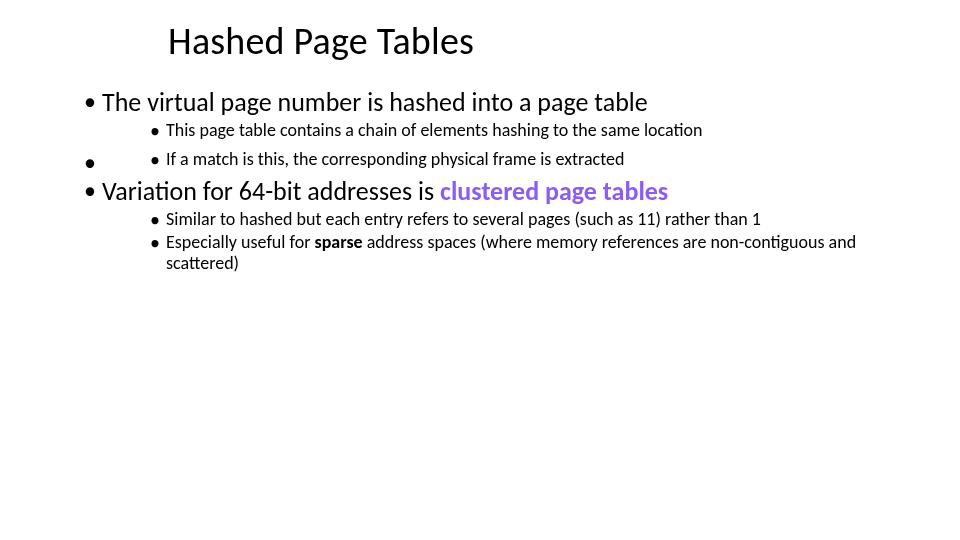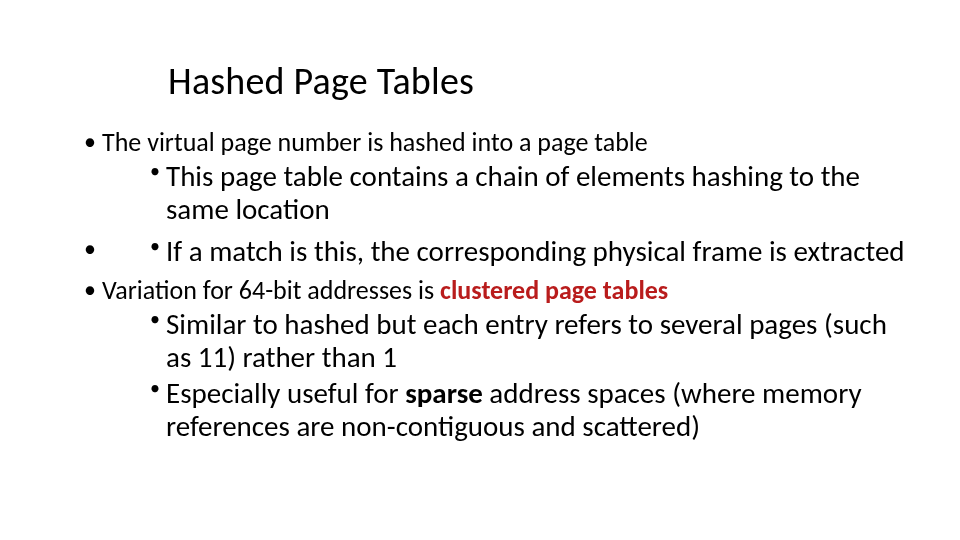--- a/index.html
+++ b/index.html
@@ -10,21 +10,20 @@
     background: #ffffff;
     font-family: Calibri, "Segoe UI", Arial, sans-serif;
     color: #000;
     overflow: hidden;
   }
   .slide {
     width: 960px;
     height: 400px;
     box-sizing: border-box;
     padding: 18px 48px 32px 48px;
-    margin-top: 40px;
   }
   .title {
     font-size: 38px;
     font-weight: 400;
     margin: 0 0 24px 120px;
     color: #000;
     letter-spacing: 0.2px;
   }
   ul.lvl1 {
     list-style: none;
@@ -45,35 +44,35 @@
     top: 0;
     font-size: 24px;
   }
   ul.lvl2 {
     list-style: none;
     margin: 2px 0 8px 0;
     padding: 0 0 0 48px;
   }
   ul.lvl2 > li {
     position: relative;
-    font-size: 29px;
+    font-size: 18px;
     line-height: 1.15;
     margin: 0 0 2px 0;
     padding-left: 16px;
   }
   ul.lvl2 > li::before {
     content: "•";
     position: absolute;
     left: 0;
     top: 0;
     font-size: 20px;
   }
   .term {
     font-weight: 700;
-    color: #b91c1c;
+    color: #8b5cf6;
   }
   .bold {
     font-weight: 700;
   }
 </style>
 </head>
 <body>
 
 <div class="slide">
   <h1 class="title">Hashed Page Tables</h1>

